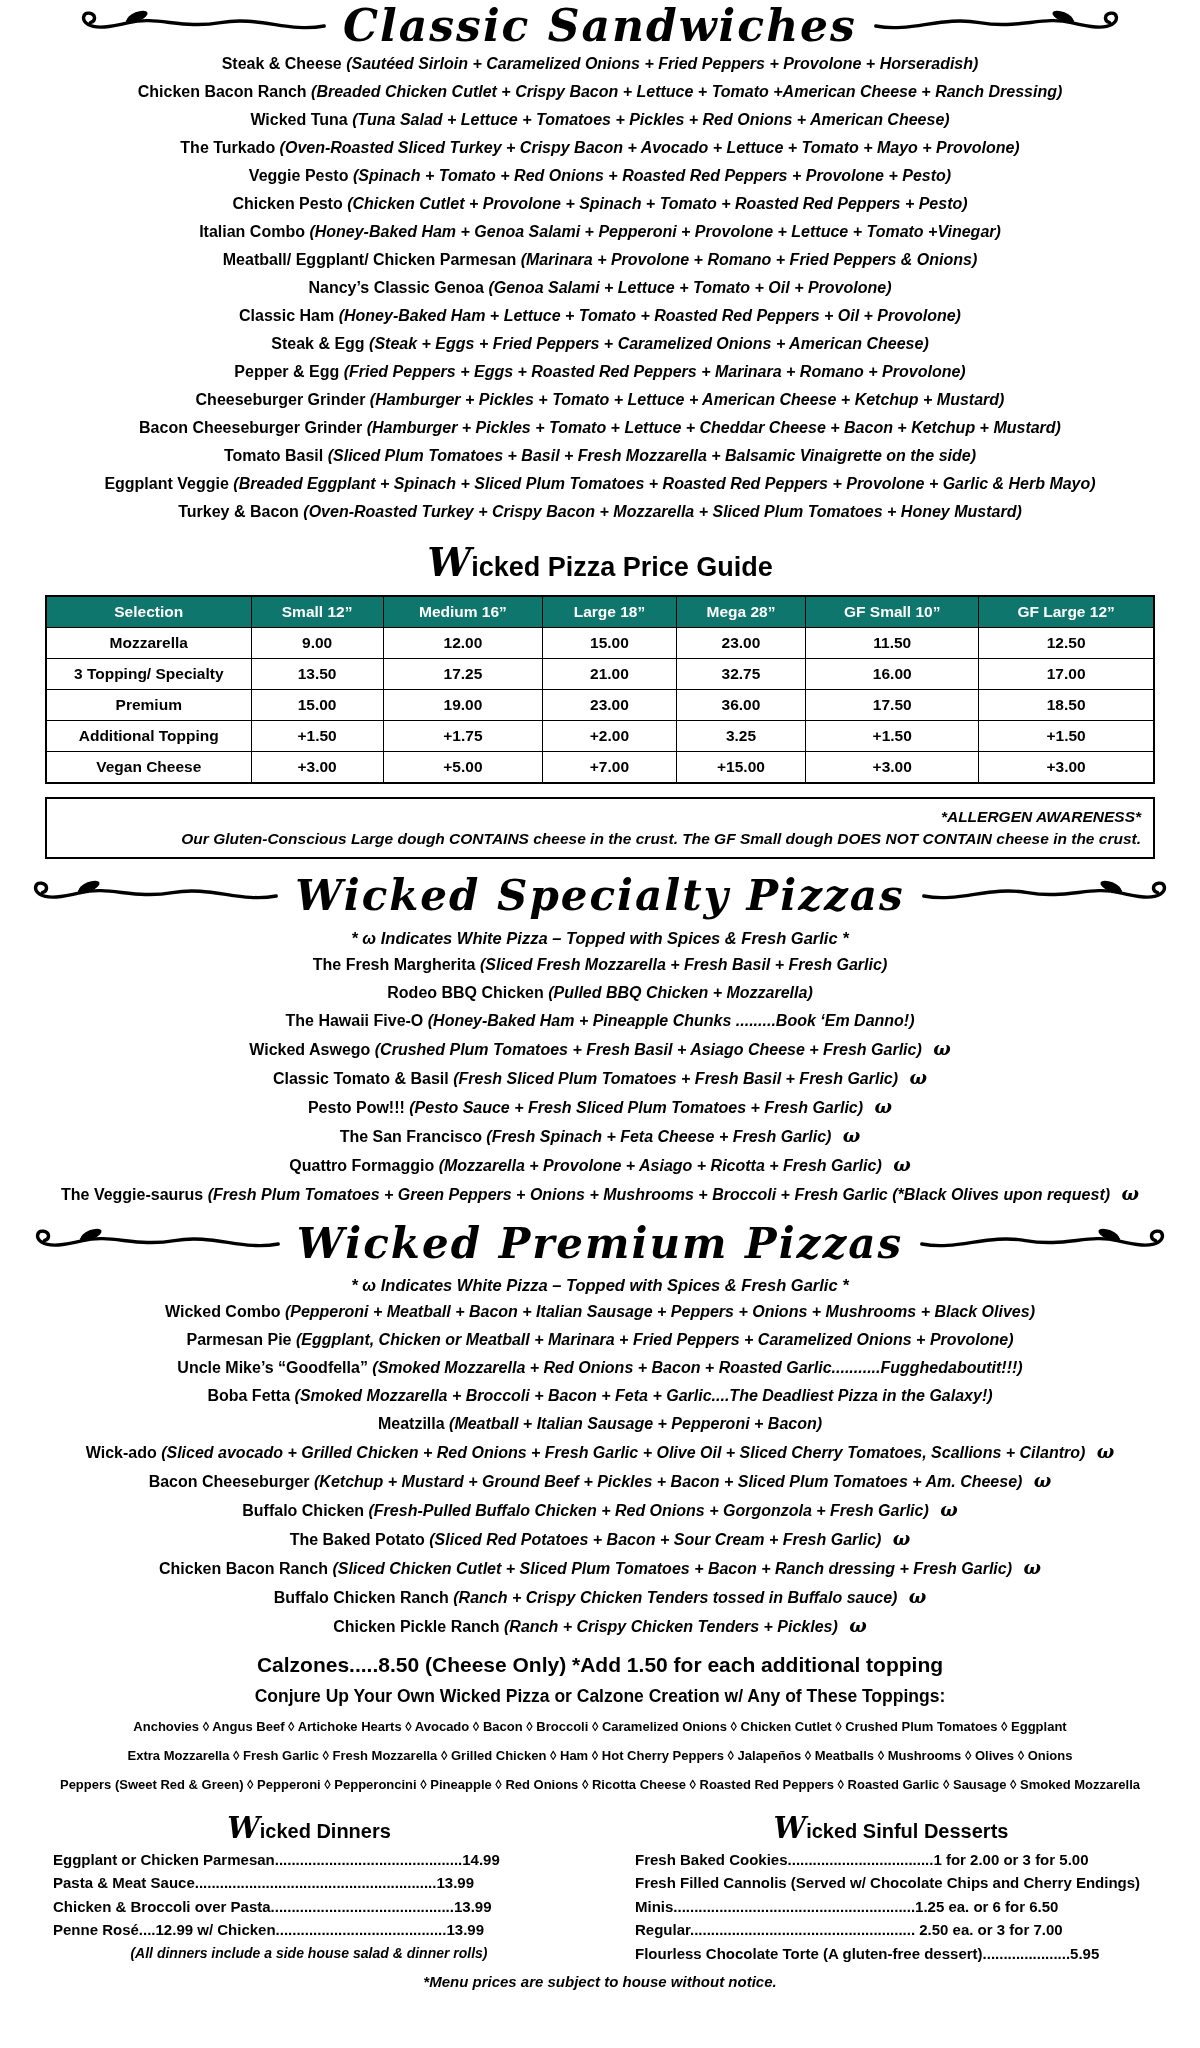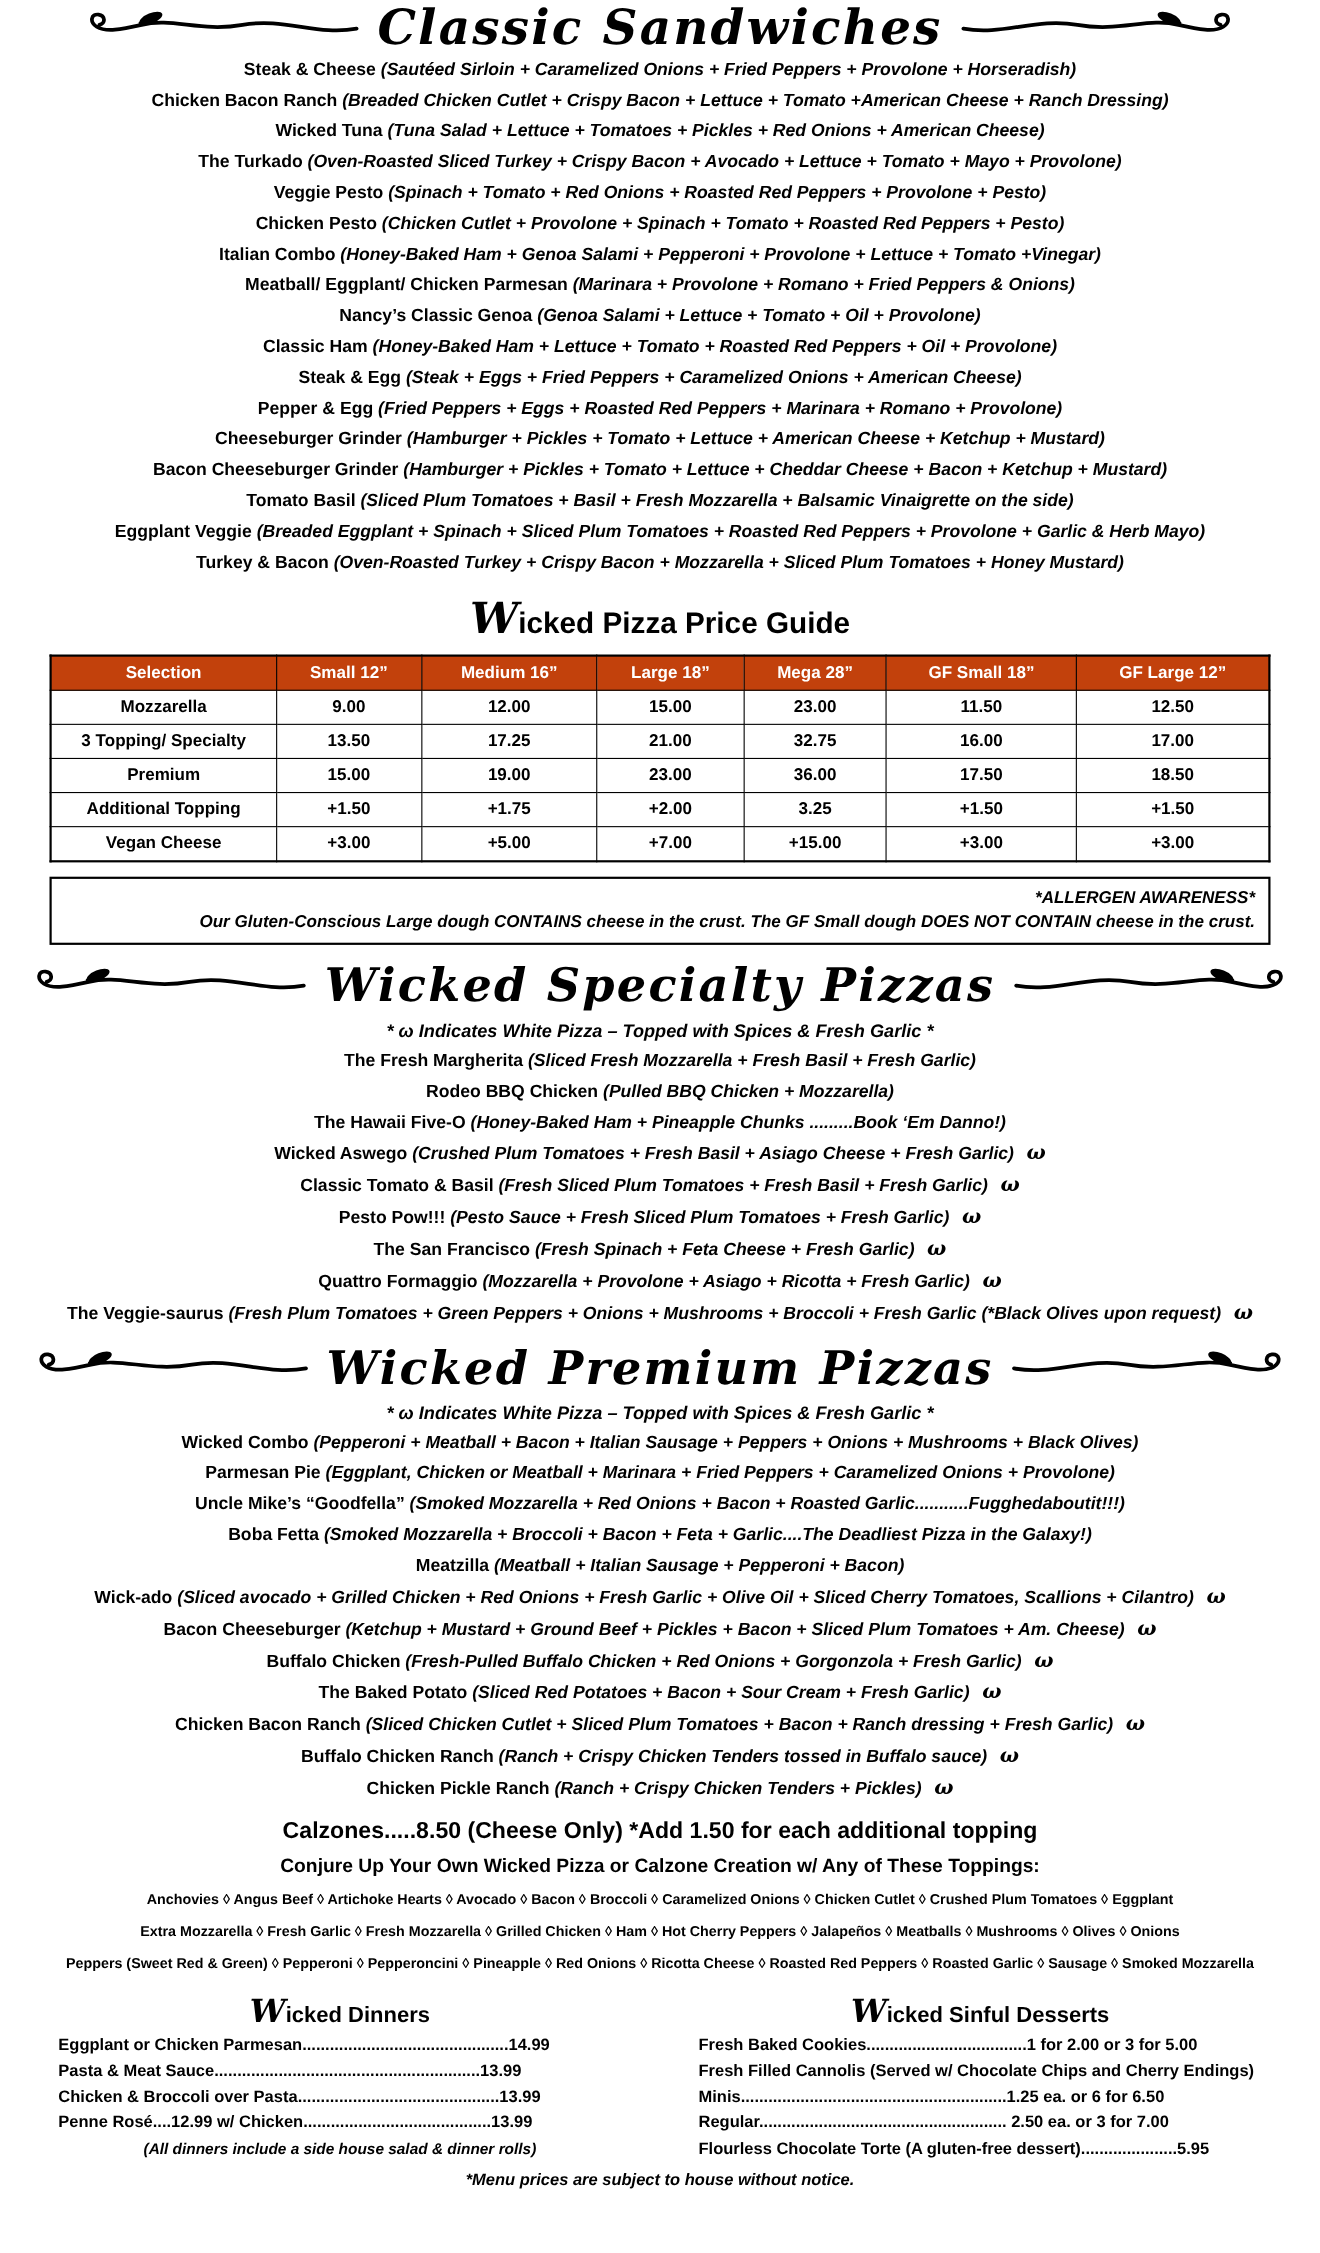--- a/index.html
+++ b/index.html
@@ -34,21 +34,21 @@
   .inline-heading::first-letter, .col-title::first-letter {
     font-family: "DejaVu Serif", serif; font-style: italic; font-size: 1.45em; font-weight: 700;
   }
 
   
   .price-table { width: 1110px; margin: 8px auto 0; border-collapse: collapse; border: 2px solid #000; }
   .price-table th, .price-table td {
     border: 1.5px solid #000; text-align: center; font-weight: 700;
     font-size: 15.5px; padding: 6px 6px;
   }
-  .price-table thead th { background: #c2410c; color: #fff; }
+  .price-table thead th { background: #0f766e; color: #fff; }
   .price-table td:first-child, .price-table th:first-child { width: 205px; }
 
   
   .allergen {
     width: 1110px; margin: 13px auto 0; border: 2.5px solid #000;
     padding: 7px 12px; text-align: right;
     font-weight: 700; font-style: italic; font-size: 15.5px; line-height: 22px;
   }
 
   .note-line { text-align: center; font-weight: 700; font-style: italic; font-size: 16.5px; margin-top: 5px; line-height: 26px; }
@@ -165,21 +165,21 @@
   <div class="inline-heading">Wicked Pizza Price Guide</div>
 
   <table class="price-table">
     <thead>
       <tr>
         <th>Selection</th>
         <th>Small 12”</th>
         <th>Medium 16”</th>
         <th>Large 18”</th>
         <th>Mega 28”</th>
-        <th>GF Small 18”</th>
+        <th>GF Small 10”</th>
         <th>GF Large 12”</th>
       </tr>
     </thead>
     <tbody>
       <tr>
           <td>Mozzarella</td>
           <td>9.00</td>
           <td>12.00</td>
           <td>15.00</td>
           <td>23.00</td>

